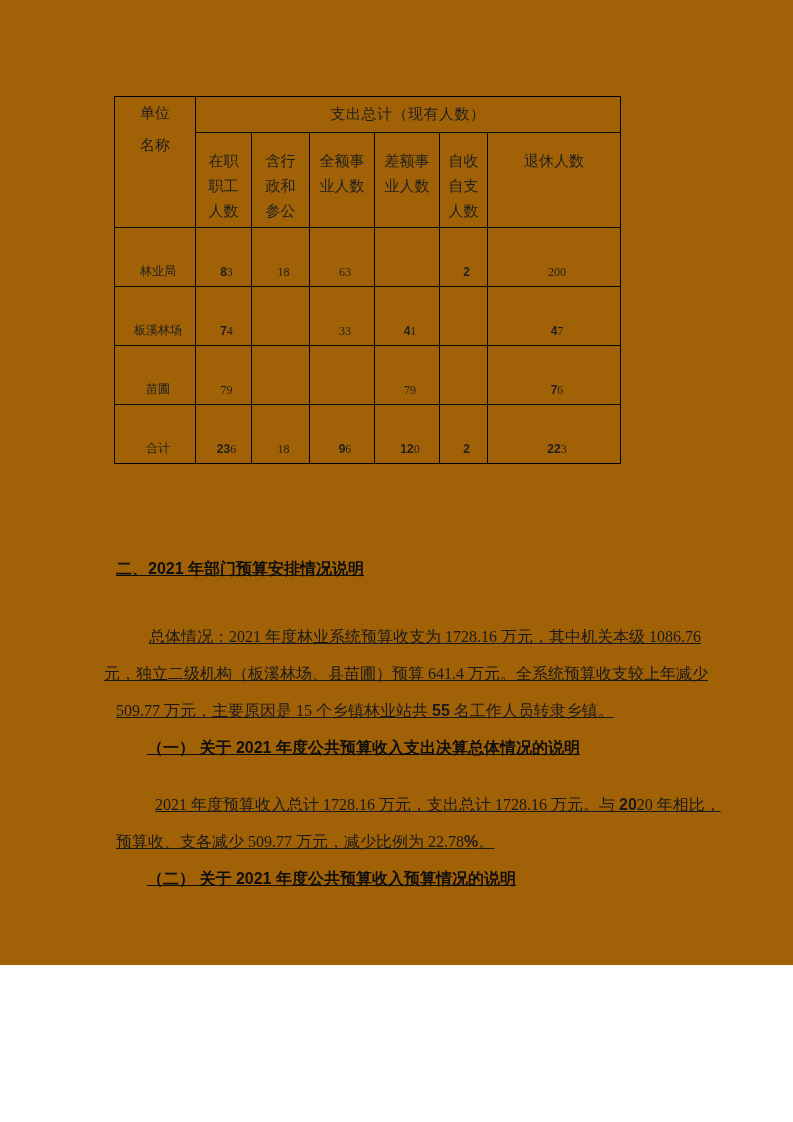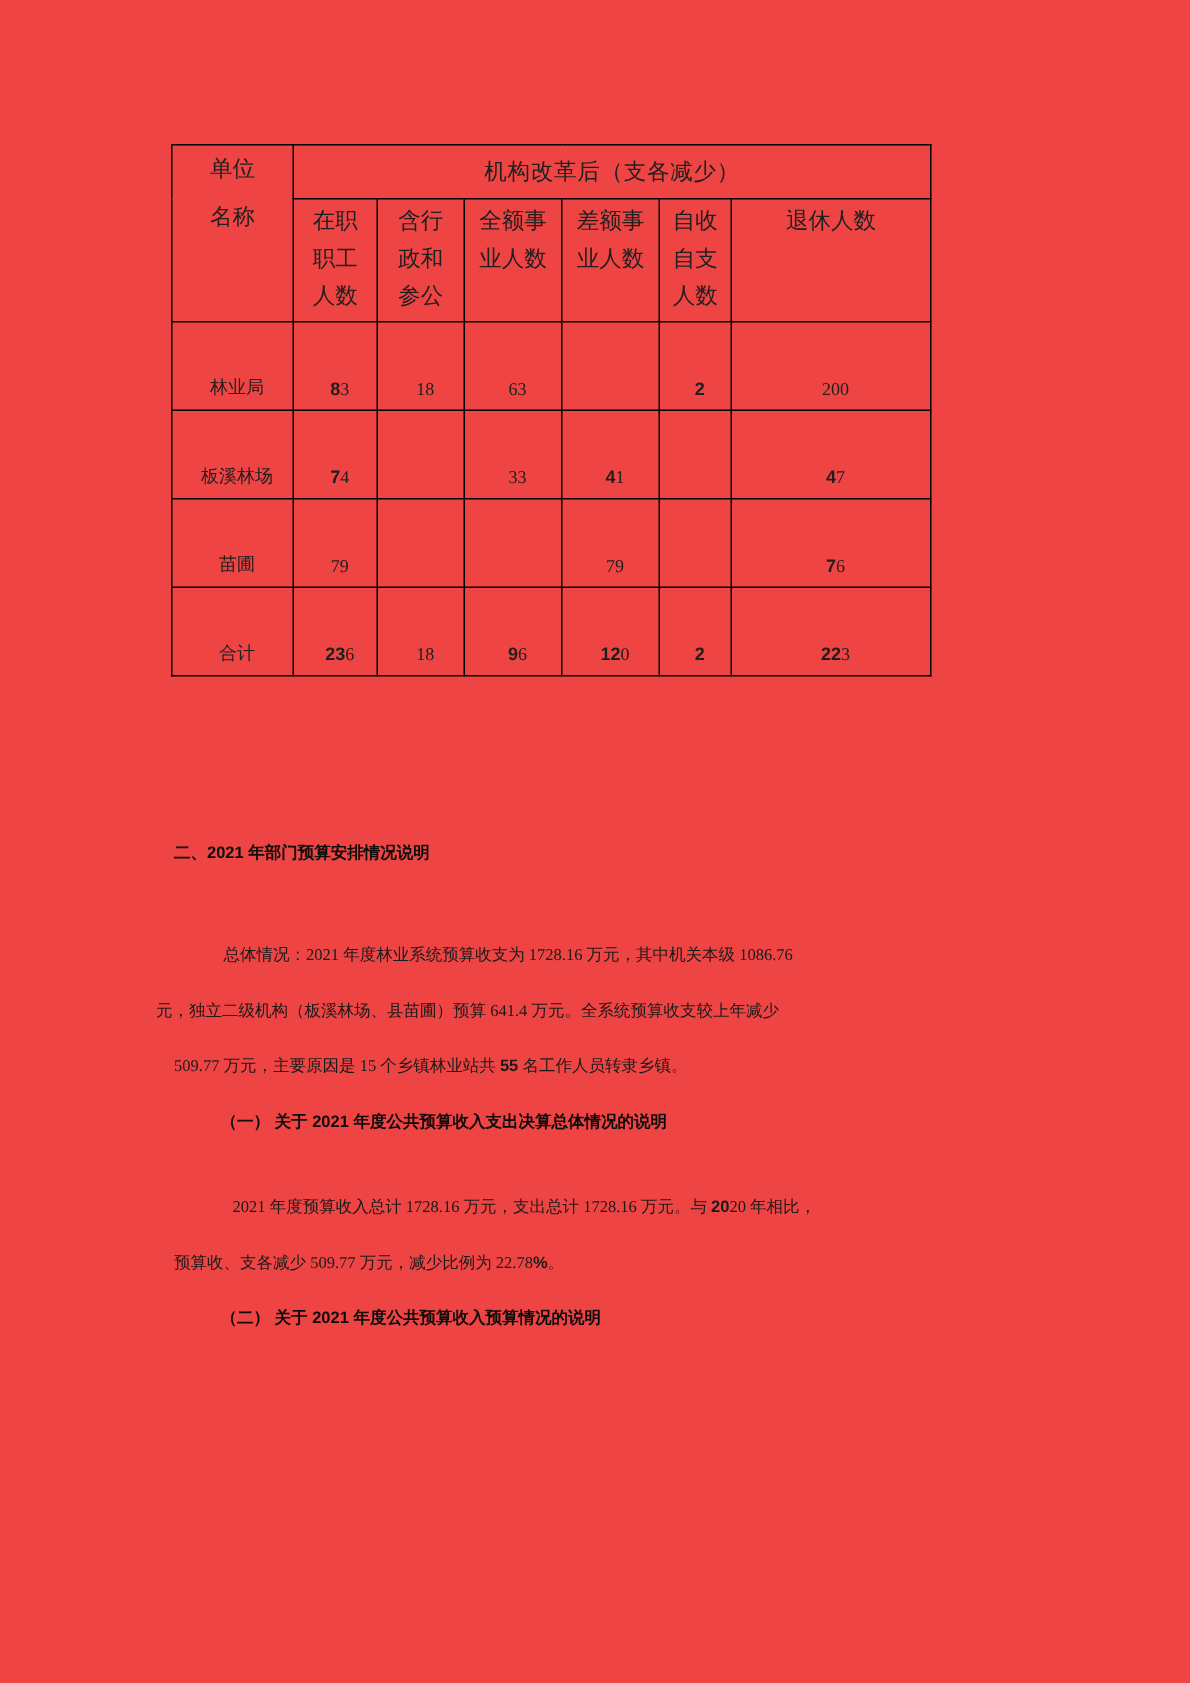--- a/index.html
+++ b/index.html
@@ -1,19 +1,19 @@
 <!DOCTYPE html>
 <html><head>
 <meta charset="utf-8">
 <style>
   html,body { margin:0; padding:0; background:#ffffff; }
   .page {
     position:relative;
-    width:793px; height:1122px;
-    background:#ef4444;
+    width:793px; height:965px;
+    background:#a16207;
     color:#1a1a1a;
     font-family:"Liberation Serif","DejaVu Serif",serif;
     overflow:hidden;
   }
 
   
   table.staff {
     position:absolute; left:114px; top:96px;
     width:506px;
     border-collapse:collapse;
@@ -37,44 +37,45 @@
     height:35px;
     text-align:center;
     vertical-align:middle;
     font-size:15px;
     letter-spacing:0.5px;
   }
   tr.subheads td {
     height:78px;
     vertical-align:top;
     text-align:center;
-    padding-top:3px;
+    padding-top:16px;
     line-height:25px;
   }
   tr.data-row { height:59px; }
   tr.data-row td {
     vertical-align:bottom;
     padding:0 0 6px 6px;
     font-size:12px;
     text-align:center;
   }
 
   
   .em-num {
     font-family:"Liberation Sans","DejaVu Sans",sans-serif;
     font-weight:600;
   }
 
   
   .tline {
     position:absolute;
     white-space:nowrap;
-    font-size:11px;
+    font-size:16px;
     line-height:20px;
     color:#1a1a1a;
+    text-decoration:underline;
   }
   .tline.bold {
     font-family:"Liberation Sans","DejaVu Sans",sans-serif;
     font-weight:bold;
     color:#0d0d0d;
   }
   .tline .em-num { font-weight:bold;margin-top:19px; }
 </style>
 </head>
 <body>
@@ -90,21 +91,21 @@
       <col style="width:65px">
       <col style="width:48px">
       <col style="width:133px">
     </colgroup>
     <tbody>
       <tr>
         <td class="unit-head" rowspan="2">
           <div>单位</div>
           <div>名称</div>
         </td>
-        <td class="group-head" colspan="6">机构改革后（支各减少）</td>
+        <td class="group-head" colspan="6">支出总计（现有人数）</td>
       </tr>
       <tr class="subheads">
           <td>
             <div>在职</div>
             <div>职工</div>
             <div>人数</div>
           </td>
           <td>
             <div>含行</div>
             <div>政和</div>

